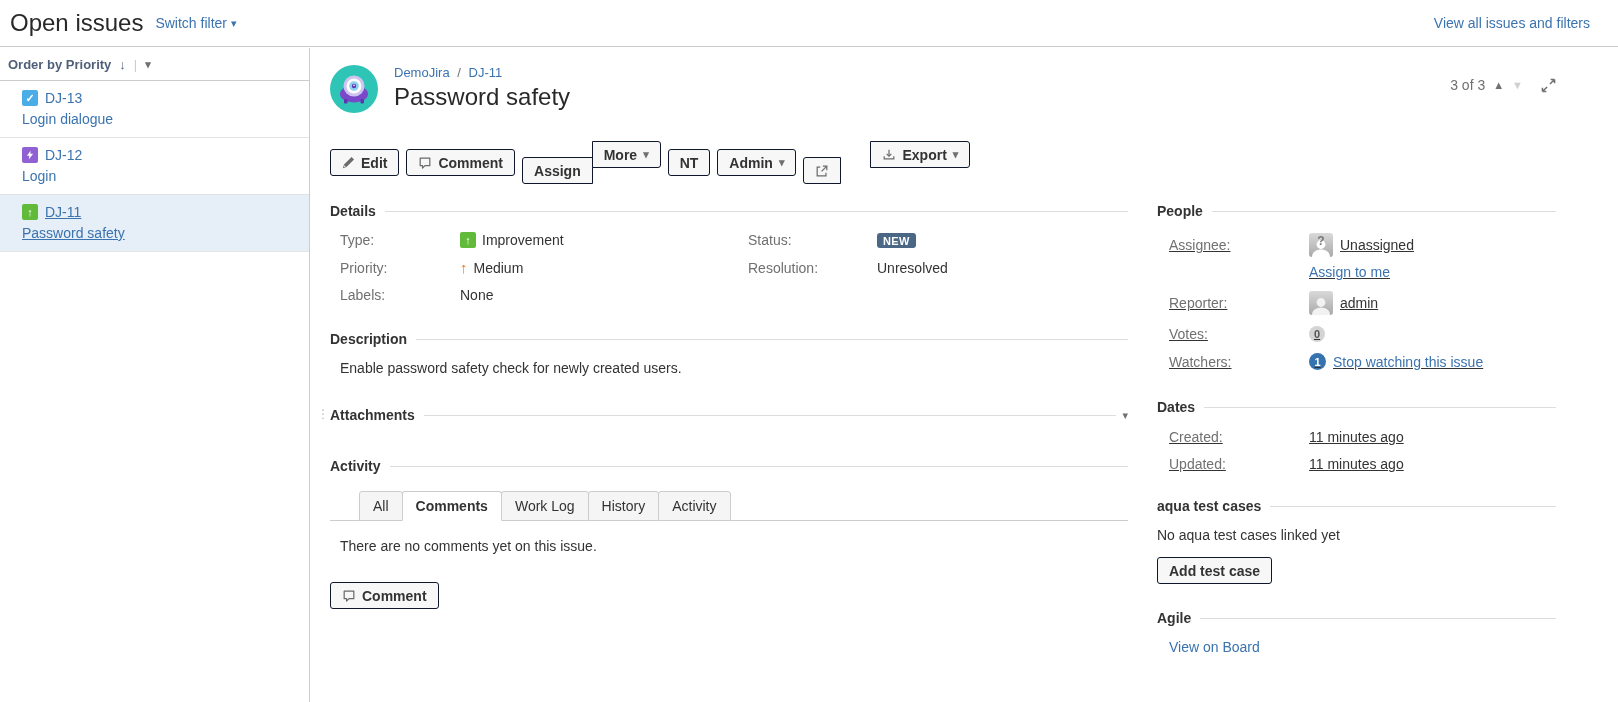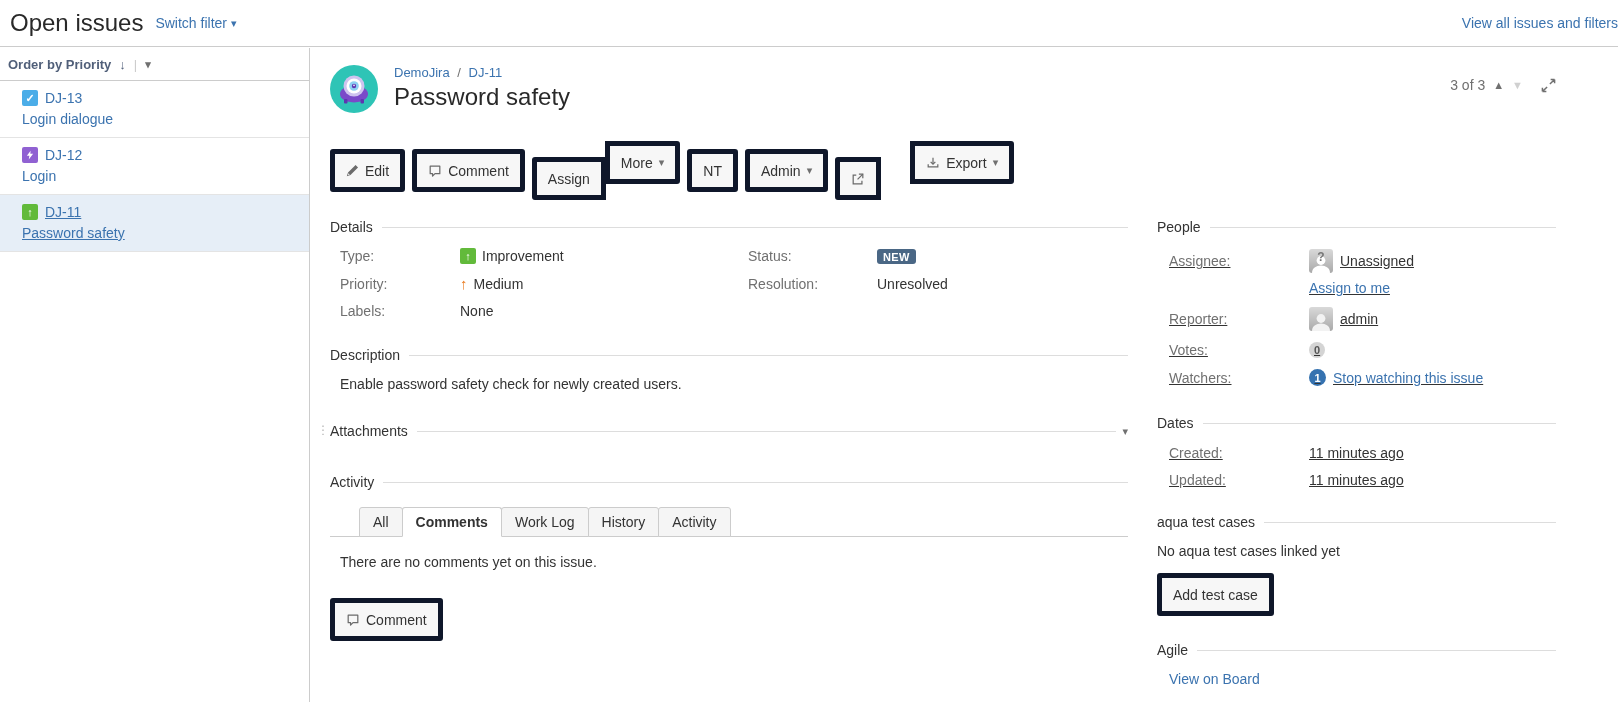--- a/index.html
+++ b/index.html
@@ -8,21 +8,21 @@
     width:1618px; height:702px; overflow:hidden;
     font-family:"Liberation Sans", sans-serif;
     font-size:14px; color:#333; background:#fff;
   }
   a { color:#3b73af; text-decoration:none; cursor:pointer; }
   #app { position:relative; width:1618px; height:702px; }
 
   
   .topbar {
     position:absolute; top:0; left:0; right:0; height:47px;
-    display:flex; align-items:center; padding:0 0 0 10px;
+    display:flex; align-items:center; padding:0 28px 0 10px;
     border-bottom:1px solid #ccc;
   }
   .page-title { font-size:24px; font-weight:400; color:#292929; margin:0 12px 0 0; }
   .switch-filter { font-size:14px; display:inline-flex; align-items:center; gap:4px; }
   .caret { font-size:11px; color:#707070; line-height:1; }
   .switch-filter .caret { color:#3b73af; }
   .view-all { margin-left:auto; }
 
   
   .sidebar {
@@ -60,38 +60,38 @@
   .pager { position:absolute; top:12px; right:0; display:flex; align-items:center; gap:8px; color:#707070; }
   .pager .tri { font-size:11px; line-height:1; cursor:pointer; }
   .tri-up { color:#707070; }
   .tri-down { color:#d0d0d0; }
   .expand-btn { margin-left:10px; display:inline-flex; cursor:pointer; }
 
   
   .toolbar { display:flex; align-items:center; margin-top:16px; }
   .btn {
     display:inline-flex; align-items:center; gap:6px;
-    height:43px; padding:0 11px; background:#f7f7f7;
-    border:5px solid #0f172a; border-radius:3px;
-    font-size:14px; color:#333; cursor:pointer; white-space:nowrap;
+    height:27px; padding:0 11px; background:#f7f7f7;
+    border:1px solid #0f172a; border-radius:3px;
+    font-size:14px; color:#333; cursor:pointer; white-space:nowrap;font-weight:bold;
   }
   .btn + .btn, .btn-group + .btn, .btn + .btn-group { margin-left:7px; }
   .btn-group { display:inline-flex; }
   .btn-group .btn { border-radius:0; }
   .btn-group .btn:first-child { border-radius:3px 0 0 3px;margin-top:16px; }
   .btn-group .btn:last-child { border-radius:0 3px 3px 0; margin-left:-1px; }
   .toolbar-right { margin-left:auto; display:inline-flex;gap:30px; }
 
   
   .content-cols { display:flex; margin-top:19px; }
   .col-left { width:798px; }
   .col-right { width:399px; margin-left:29px; }
 
   .sec { display:flex; align-items:center; }
-  .sec .sec-title { font-weight:normal; color:#333; white-space:nowrap; }
+  .sec .sec-title { font-weight:bold; color:#333; white-space:nowrap; }
   .sec .rule { flex:1; border-top:1px solid #ddd; margin-left:9px; }
   .sec .sec-caret { margin-left:6px; }
 
   .fieldgrid {
     display:grid; grid-template-columns:120px 288px 129px auto;
     row-gap:11px; padding:13px 0 0 10px; align-items:center;
   }
   .flabel { color:#707070; }
   .fvalue { display:flex; align-items:center; gap:6px; }
   .prio-arrow { color:#ea7d24; font-weight:bold; font-size:15px; }

